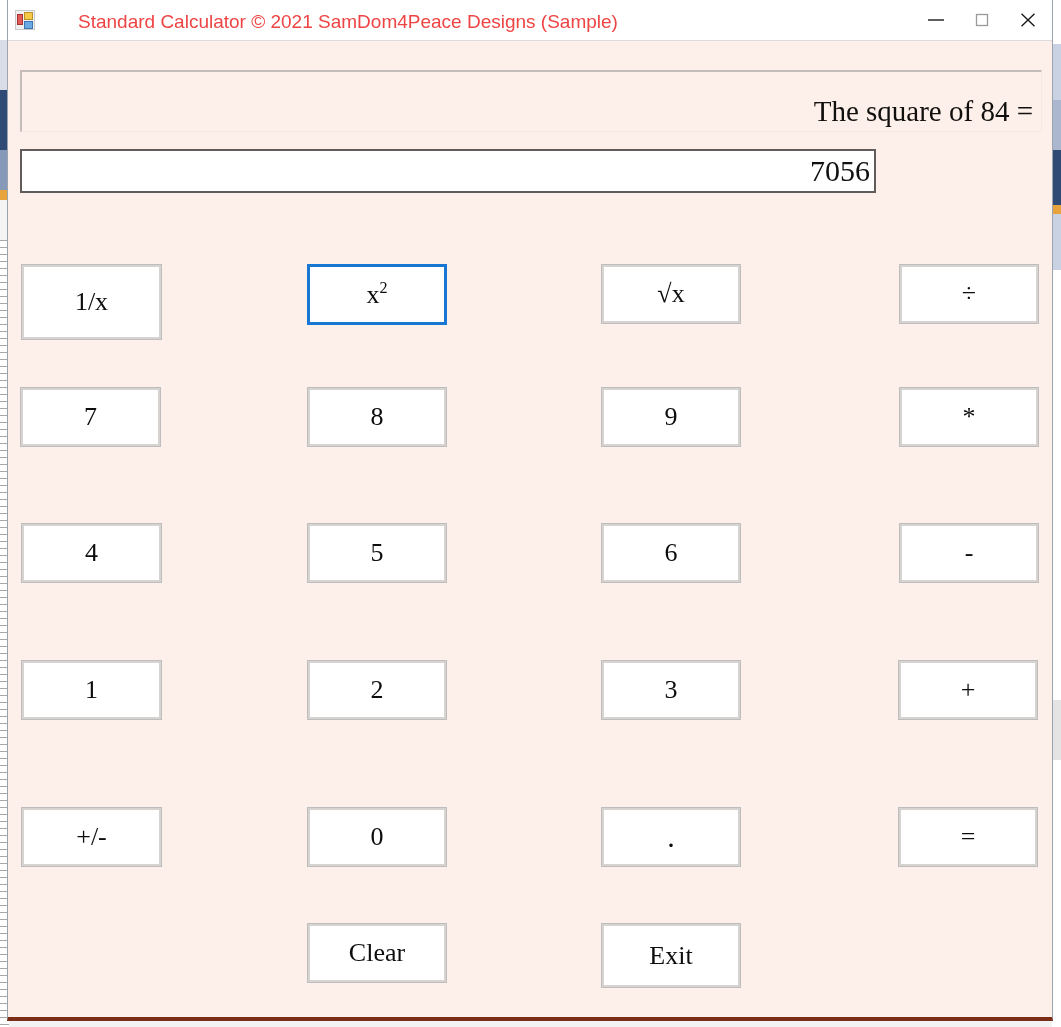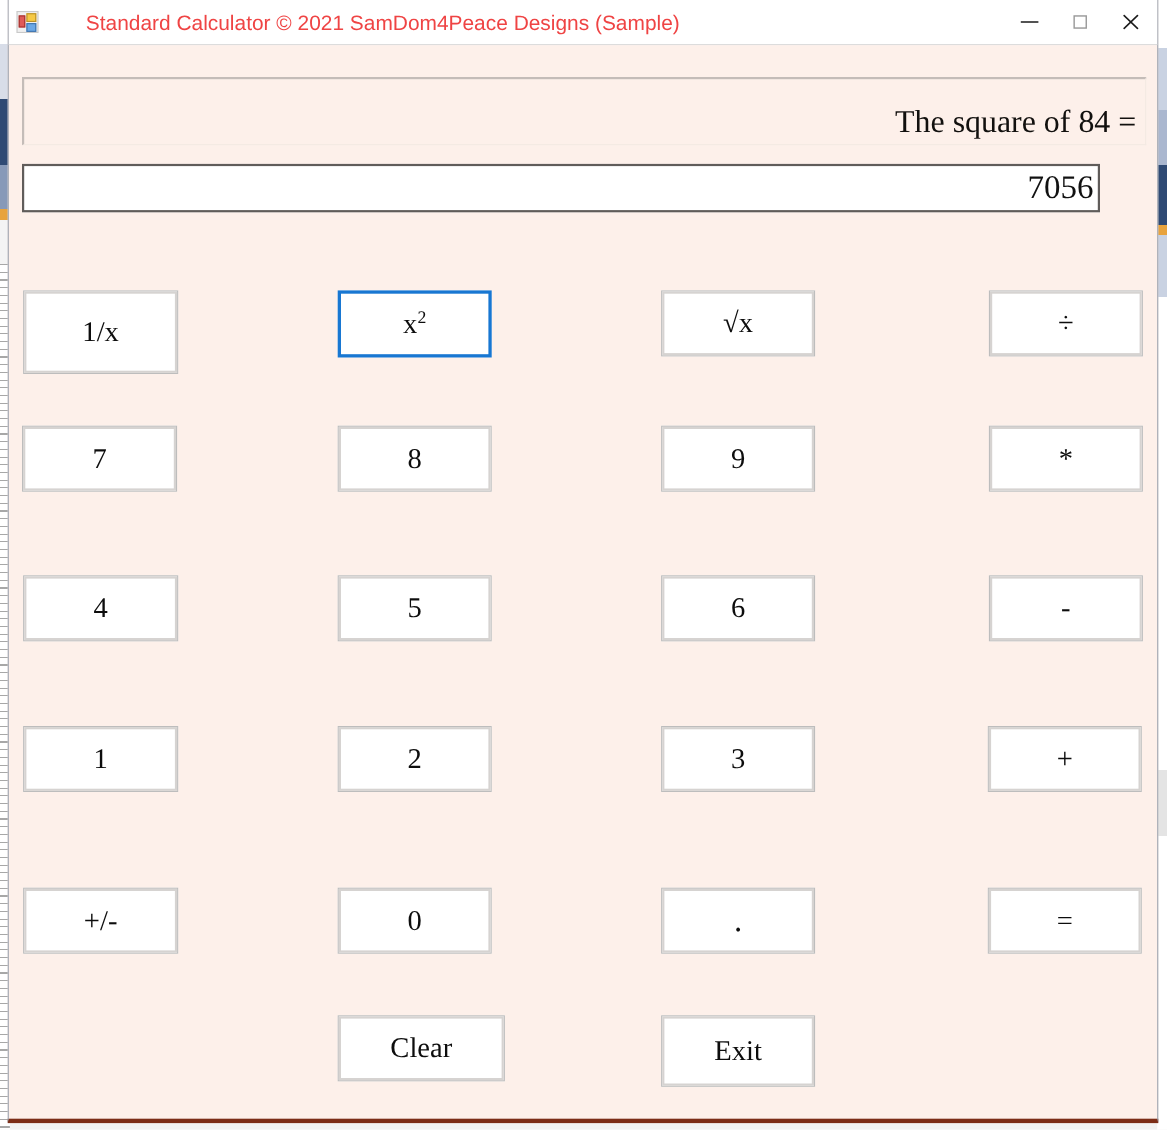--- a/index.html
+++ b/index.html
@@ -151,21 +151,21 @@
     font-family: "Liberation Serif", serif;
     font-size: 29px;
     color: #12100e;
     white-space: nowrap;
   }
 
   
   #result-box {
     position: absolute;
     left: 12px; top: 149px;
-    width: 980px;
+    width: 856px;
     height: 44px;
     background: #ffffff;
     border: 2px solid #605c5a;
     box-sizing: border-box;
   }
   #result-value {
     position: absolute;
     right: 4px;
     top: 3px;
     font-family: "Liberation Serif", serif;
@@ -312,21 +312,21 @@
       </button>
       <button class="calc-btn" style="left: 299px; top: 807px; width: 140px; height: 60px;">
         <span>0</span>
       </button>
       <button class="calc-btn" style="left: 593px; top: 807px; width: 140px; height: 60px;">
         <span class="dot-label">.</span>
       </button>
       <button class="calc-btn" style="left: 890px; top: 807px; width: 140px; height: 60px;">
         <span>=</span>
       </button>
-      <button class="calc-btn" style="left: 299px; top: 923px; width: 152px; height: 60px;">
+      <button class="calc-btn" style="left: 299px; top: 923px; width: 140px; height: 60px;">
         <span>Clear</span>
       </button>
       <button class="calc-btn" style="left: 593px; top: 923px; width: 140px; height: 65px;">
         <span>Exit</span>
       </button>
     </div>
 
 </div>
 
 </body></html>

